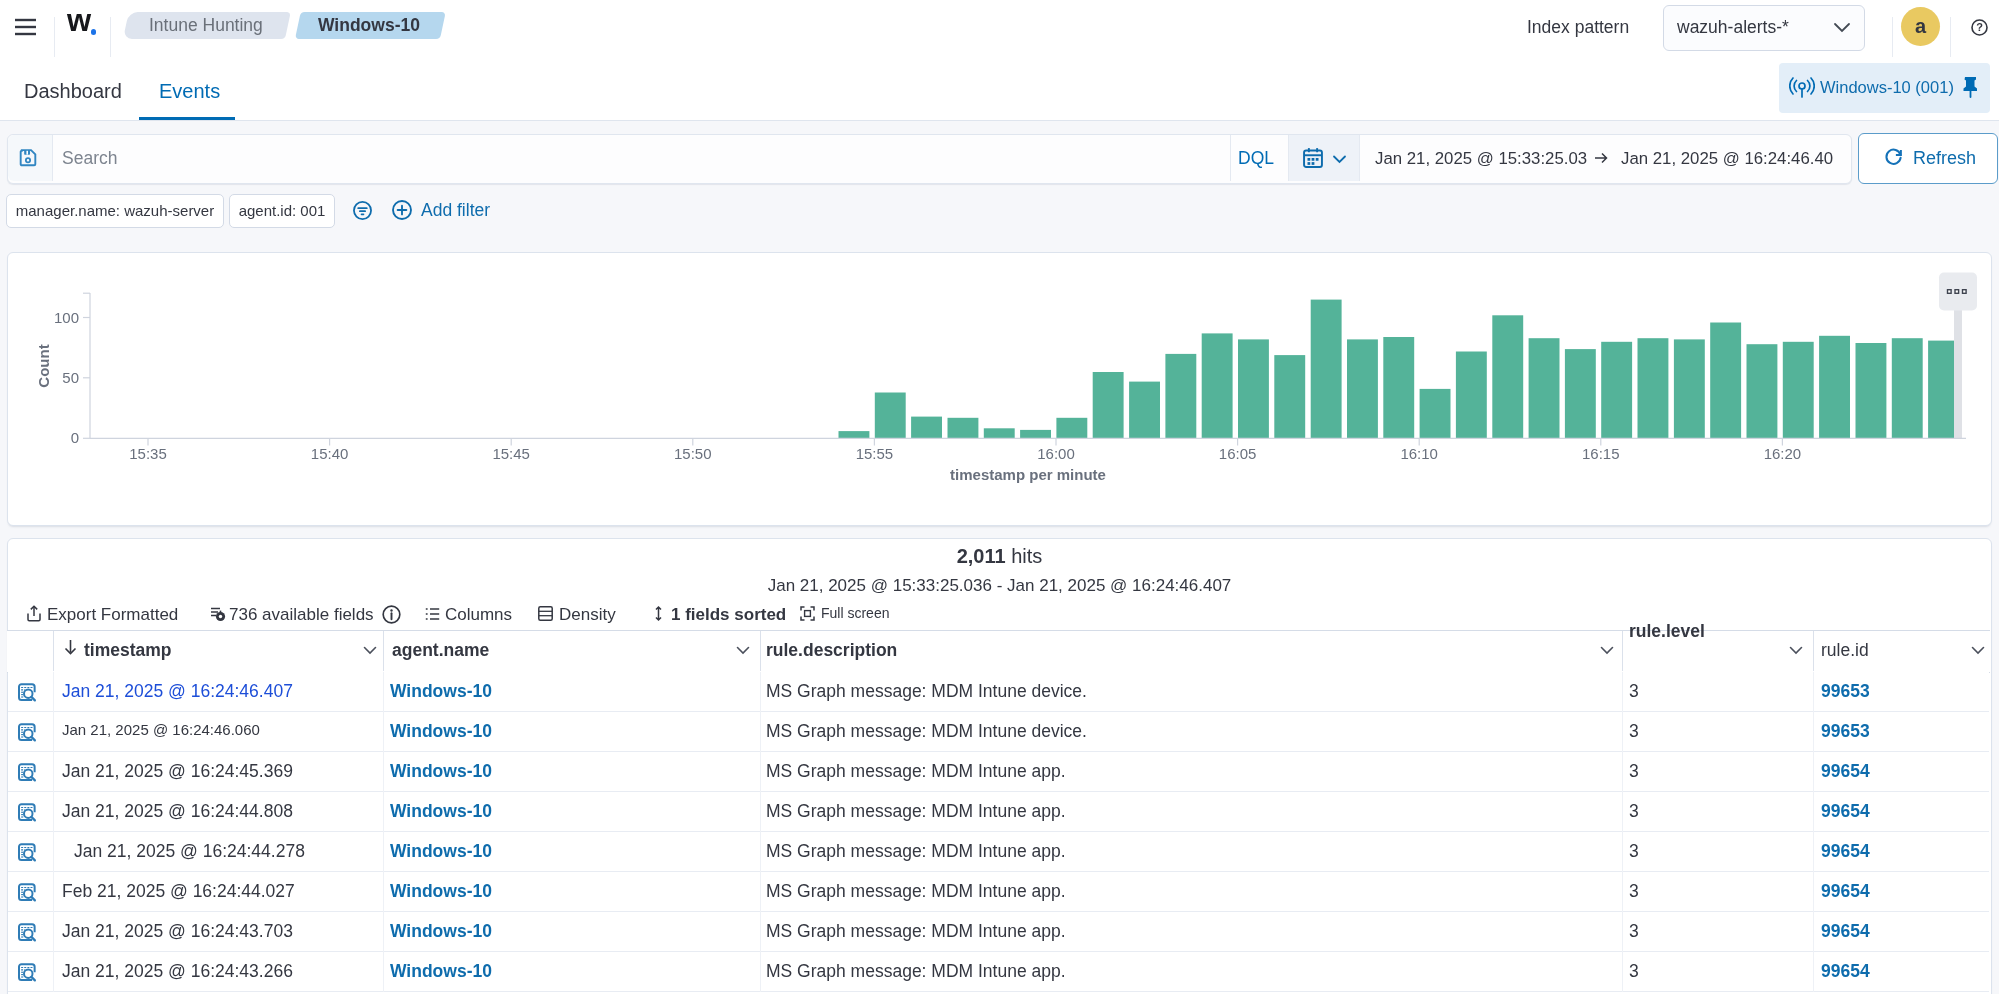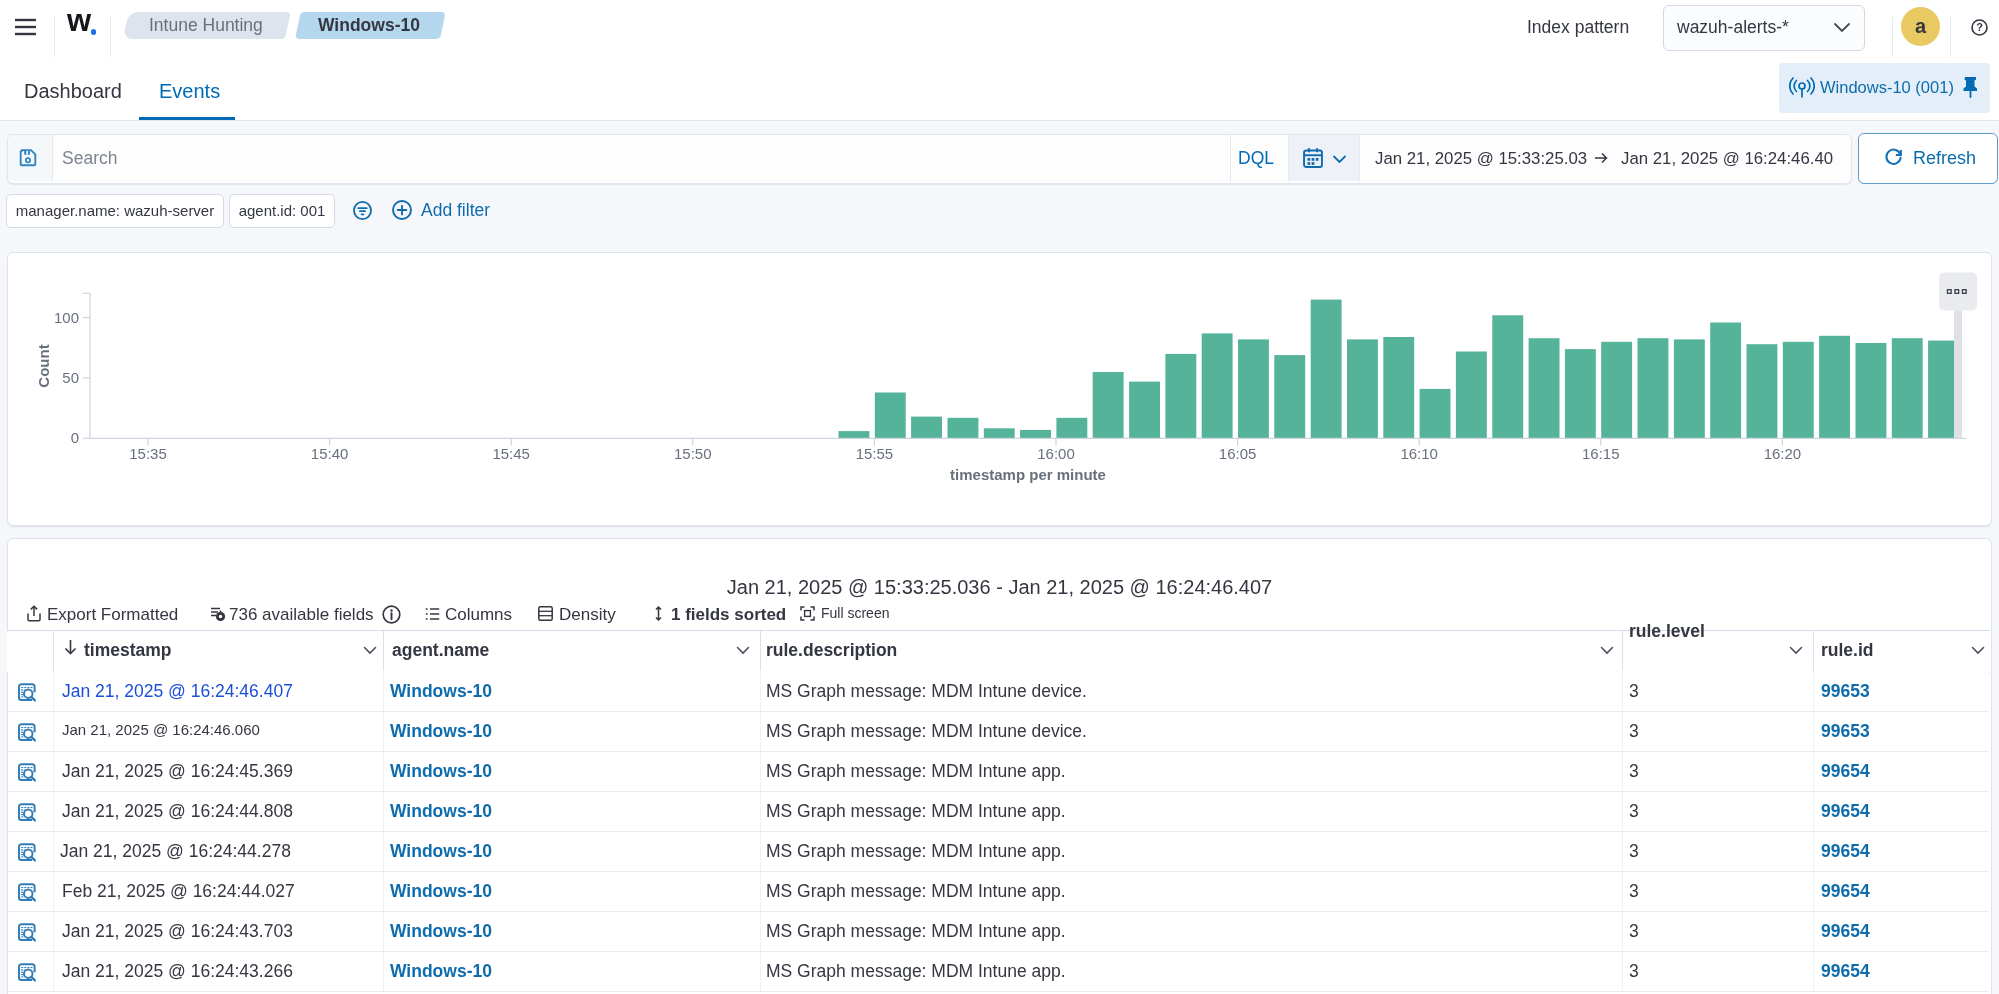--- a/index.html
+++ b/index.html
@@ -218,21 +218,22 @@
 <line x1="1600.8" y1="438.3" x2="1600.8" y2="445.5" class="ax"></line>
         <text x="1600.8" y="458.5" text-anchor="middle" class="xl">16:15</text>
 <line x1="1782.4" y1="438.3" x2="1782.4" y2="445.5" class="ax"></line>
         <text x="1782.4" y="458.5" text-anchor="middle" class="xl">16:20</text>
 <text x="1028" y="480" text-anchor="middle" class="tt">timestamp per minute</text>
 <text x="49" y="366" text-anchor="middle" class="tt" transform="rotate(-90 49 366)">Count</text>
 </g>
 </svg>
 
 <div class="panel" style="left:7px;top:538px;width:1983px;height:470px;border-radius:6px 6px 0 0;"></div>
-<div class="abs" style="left:0;top:576px;width:1999px;text-align:center;font-size:20px;color:#343741;">Jan 21, 2025 @ 15:33:25.036 - Jan 21, 2025 @ 16:24:46.407</div>
+<div class="abs" style="left:0;top:545px;width:1999px;text-align:center;font-size:20px;color:#343741;"><b>2,011</b> hits</div>
+<div class="abs" style="left:0;top:576px;width:1999px;text-align:center;font-size:17px;color:#343741;">Jan 21, 2025 @ 15:33:25.036 - Jan 21, 2025 @ 16:24:46.407</div>
 
 <svg class="abs" style="left:26px;top:605px;" width="16" height="17" viewBox="0 0 16 17">
       <g fill="none" stroke="#343741" stroke-width="1.5">
         <path d="M2 8.5v6a1.2 1.2 0 0 0 1.2 1.2h9.6A1.2 1.2 0 0 0 14 14.5v-6"></path>
         <line x1="8" y1="1.5" x2="8" y2="11"></line>
         <path d="M4.8 4.4L8 1.2l3.2 3.2"></path>
       </g>
     </svg>
 <div class="abs" style="left:47px;top:605px;font-size:17px;">Export Formatted</div>
 <svg class="abs" style="left:210px;top:606px;" width="16" height="16" viewBox="0 0 16 16">
@@ -288,21 +289,21 @@
 <svg class="abs" style="left:64px;top:639px;" width="13" height="16" viewBox="0 0 13 16">
       <g fill="none" stroke="#343741" stroke-width="1.6">
         <line x1="6.5" y1="1" x2="6.5" y2="13.5"></line>
         <path d="M1.5 9.5l5 5 5-5"></path>
       </g>
     </svg>
 <div class="abs" style="left:84px;top:640px;font-size:17.5px;font-weight:bold;">timestamp</div>
 <div class="abs" style="left:392px;top:640px;font-size:17.5px;font-weight:bold;">agent.name</div>
 <div class="abs" style="left:766px;top:640px;font-size:17.5px;font-weight:bold;">rule.description</div>
 <div class="abs" style="left:1629px;top:621px;font-size:17.5px;font-weight:bold;">rule.level</div>
-<div class="abs" style="left:1821px;top:640px;font-size:17.5px;font-weight:bold;">rule.id</div>
+<div class="abs" style="left:1821px;top:640px;font-size:17.5px;font-weight:normal;">rule.id</div>
 
 <svg class="abs" style="left:363px;top:646px;" width="14" height="9" viewBox="0 0 14 9">
       <path d="M1.5 1.5l5.5 5.5 5.5-5.5" fill="none" stroke="#4b505c" stroke-width="1.6" stroke-linecap="round"></path>
     </svg>
 <svg class="abs" style="left:736px;top:646px;" width="14" height="9" viewBox="0 0 14 9">
       <path d="M1.5 1.5l5.5 5.5 5.5-5.5" fill="none" stroke="#4b505c" stroke-width="1.6" stroke-linecap="round"></path>
     </svg>
 <svg class="abs" style="left:1600px;top:646px;" width="14" height="9" viewBox="0 0 14 9">
       <path d="M1.5 1.5l5.5 5.5 5.5-5.5" fill="none" stroke="#4b505c" stroke-width="1.6" stroke-linecap="round"></path>
     </svg>
@@ -390,21 +391,21 @@
       <g stroke="#2f7cb6" stroke-width="0.9">
         <line x1="3.3" y1="4.4" x2="12.7" y2="4.4" stroke-dasharray="1.6 0.9"></line>
         <line x1="3.3" y1="6.3" x2="6.5" y2="6.3" stroke-dasharray="1.6 0.9"></line>
         <line x1="3.3" y1="8.2" x2="5" y2="8.2"></line>
         <line x1="3.3" y1="10.1" x2="5" y2="10.1"></line>
         <line x1="3.3" y1="12" x2="5" y2="12"></line>
       </g>
       <circle cx="9" cy="9.3" r="3.4" fill="#fff" stroke="#2f7cb6" stroke-width="1.6"></circle>
       <line x1="11.5" y1="11.9" x2="14.3" y2="14.7" stroke="#2f7cb6" stroke-width="1.8" stroke-linecap="round"></line>
     </svg>
-<div class="abs" style="left:60px;top:841px;font-size:17.5px;color:#343741;">Jan 21, 2025 @ 16:24:44.278</div>
+<div class="abs" style="left:74px;top:841px;font-size:17.5px;color:#343741;">Jan 21, 2025 @ 16:24:44.278</div>
 <div class="abs" style="left:390px;top:841px;font-size:17.5px;font-weight:bold;color:#0e6cad;">Windows-10</div>
 <div class="abs" style="left:766px;top:841px;font-size:17.5px;color:#343741;">MS Graph message: MDM Intune app.</div>
 <div class="abs" style="left:1629px;top:841px;font-size:17.5px;color:#343741;">3</div>
 <div class="abs" style="left:1821px;top:841px;font-size:17.5px;font-weight:bold;color:#0e6cad;">99654</div>
 <div class="abs" style="left:8px;top:872px;width:1981px;height:39px;background:#fff;border-bottom:1px solid #e8ecf3;"></div>
 <svg class="abs" style="left:17px;top:882px;" width="20" height="20" viewBox="0 0 16 16">
       <path d="M12.1 14.3H3.6a2 2 0 0 1-2-2V3.7a2 2 0 0 1 2-2h8.5a2 2 0 0 1 2 2v4.4" fill="none" stroke="#2f7cb6" stroke-width="1.6"></path>
       <g stroke="#2f7cb6" stroke-width="0.9">
         <line x1="3.3" y1="4.4" x2="12.7" y2="4.4" stroke-dasharray="1.6 0.9"></line>
         <line x1="3.3" y1="6.3" x2="6.5" y2="6.3" stroke-dasharray="1.6 0.9"></line>

